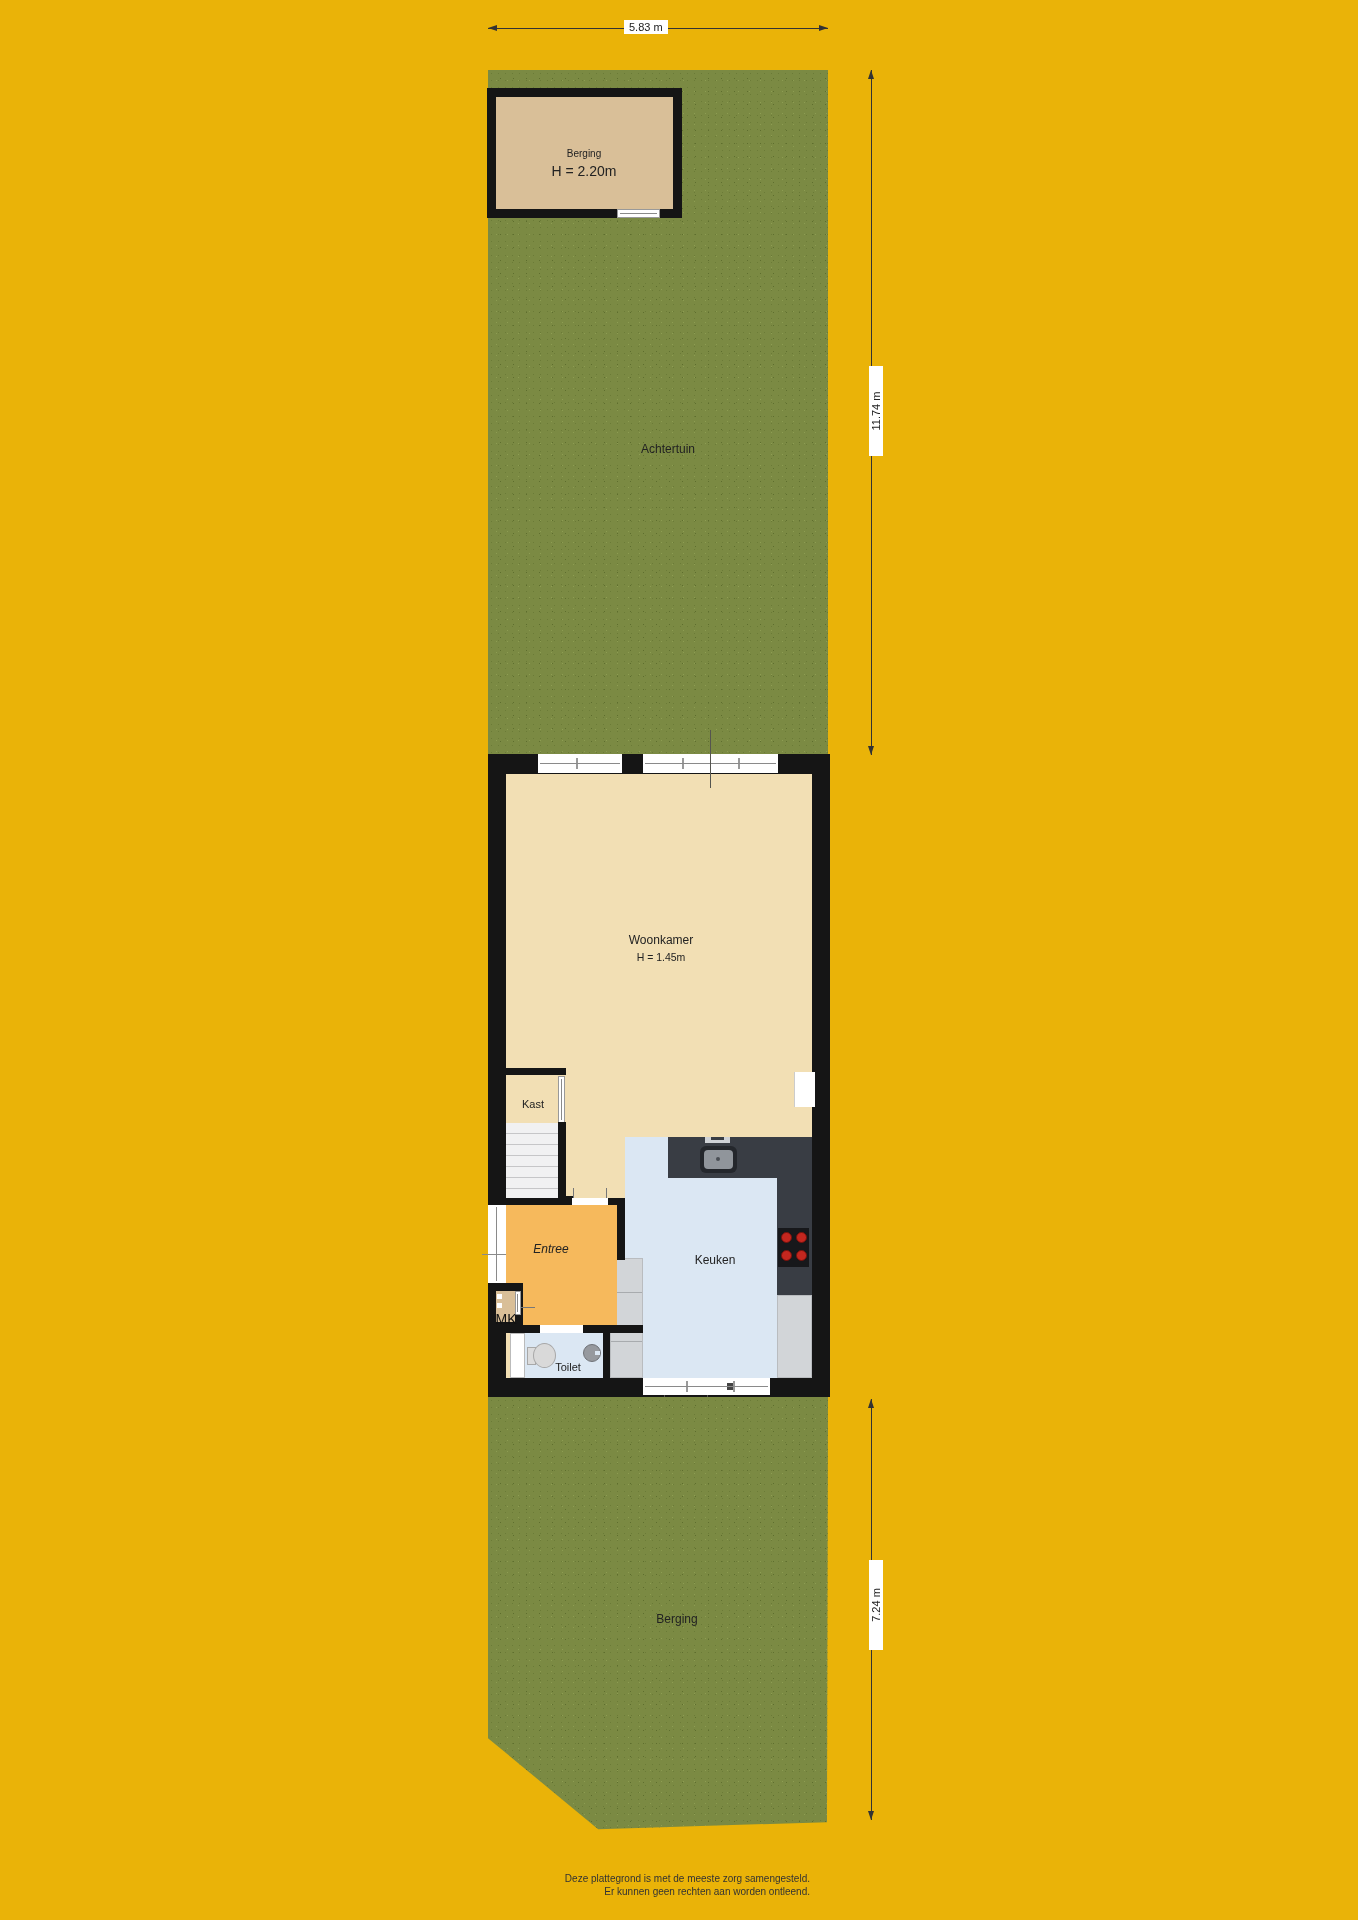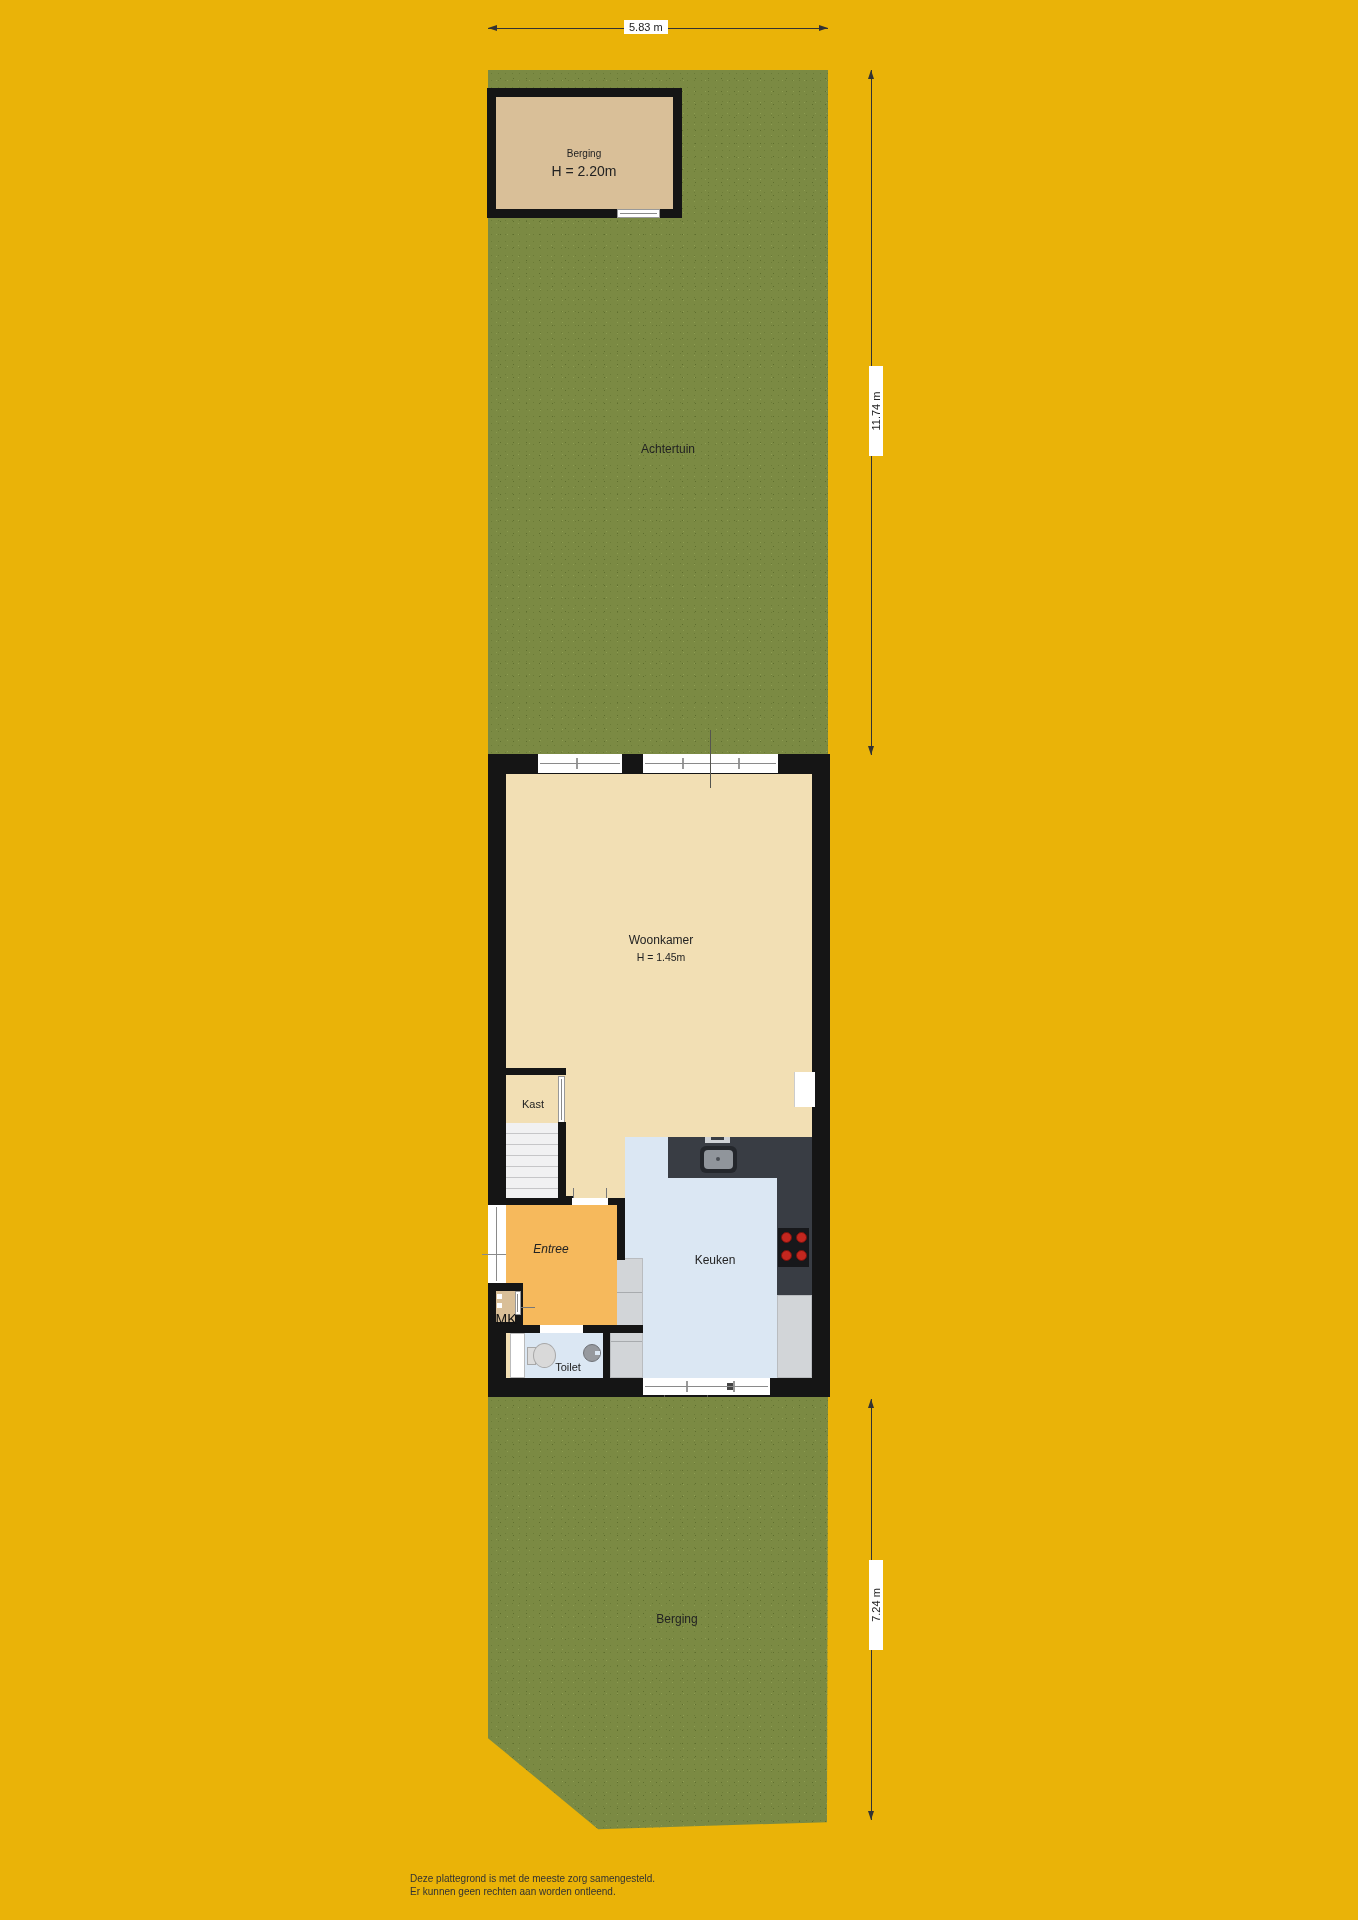--- a/index.html
+++ b/index.html
@@ -30,21 +30,21 @@
   .arrow.up{border-left:3px solid transparent;border-right:3px solid transparent;border-bottom:9px solid #333;}
   .arrow.down{border-left:3px solid transparent;border-right:3px solid transparent;border-top:9px solid #333;}
   .arrow.left{border-top:3px solid transparent;border-bottom:3px solid transparent;border-right:9px solid #333;}
   .arrow.right{border-top:3px solid transparent;border-bottom:3px solid transparent;border-left:9px solid #333;}
   .dimlbl{position:absolute;background:#ffffff;color:#222;font-size:11px;text-align:center;padding:1px 5px;}
   .rot{transform:rotate(-90deg);}
   .cab{position:absolute;background:#d2d5d8;border:1px solid #b9bcbf;box-sizing:border-box;}
   .stairs{position:absolute;background:#f1f1f2;
     background-image:repeating-linear-gradient(to bottom, transparent 0, transparent 10px, #c6c6c8 10px, #c6c6c8 11px);}
   .secline{position:absolute;width:1px;background:#55554f;}
-  .footer{position:absolute;color:#333;font-size:10px;line-height:13px;text-align:left;}
+  .footer{position:absolute;color:#333;font-size:10px;line-height:13px;text-align:right;}
 </style>
 </head>
 <body>
 
 <div id="page">
 
   <div class="dimlineH" style="left:488px;top:28px;width:340px;"></div>
   <div class="arrow left" style="left:488px;top:25px;"></div>
   <div class="arrow right" style="left:819px;top:25px;"></div>
   <div class="dimlbl" style="left:624px;top:20px;">5.83 m</div>

